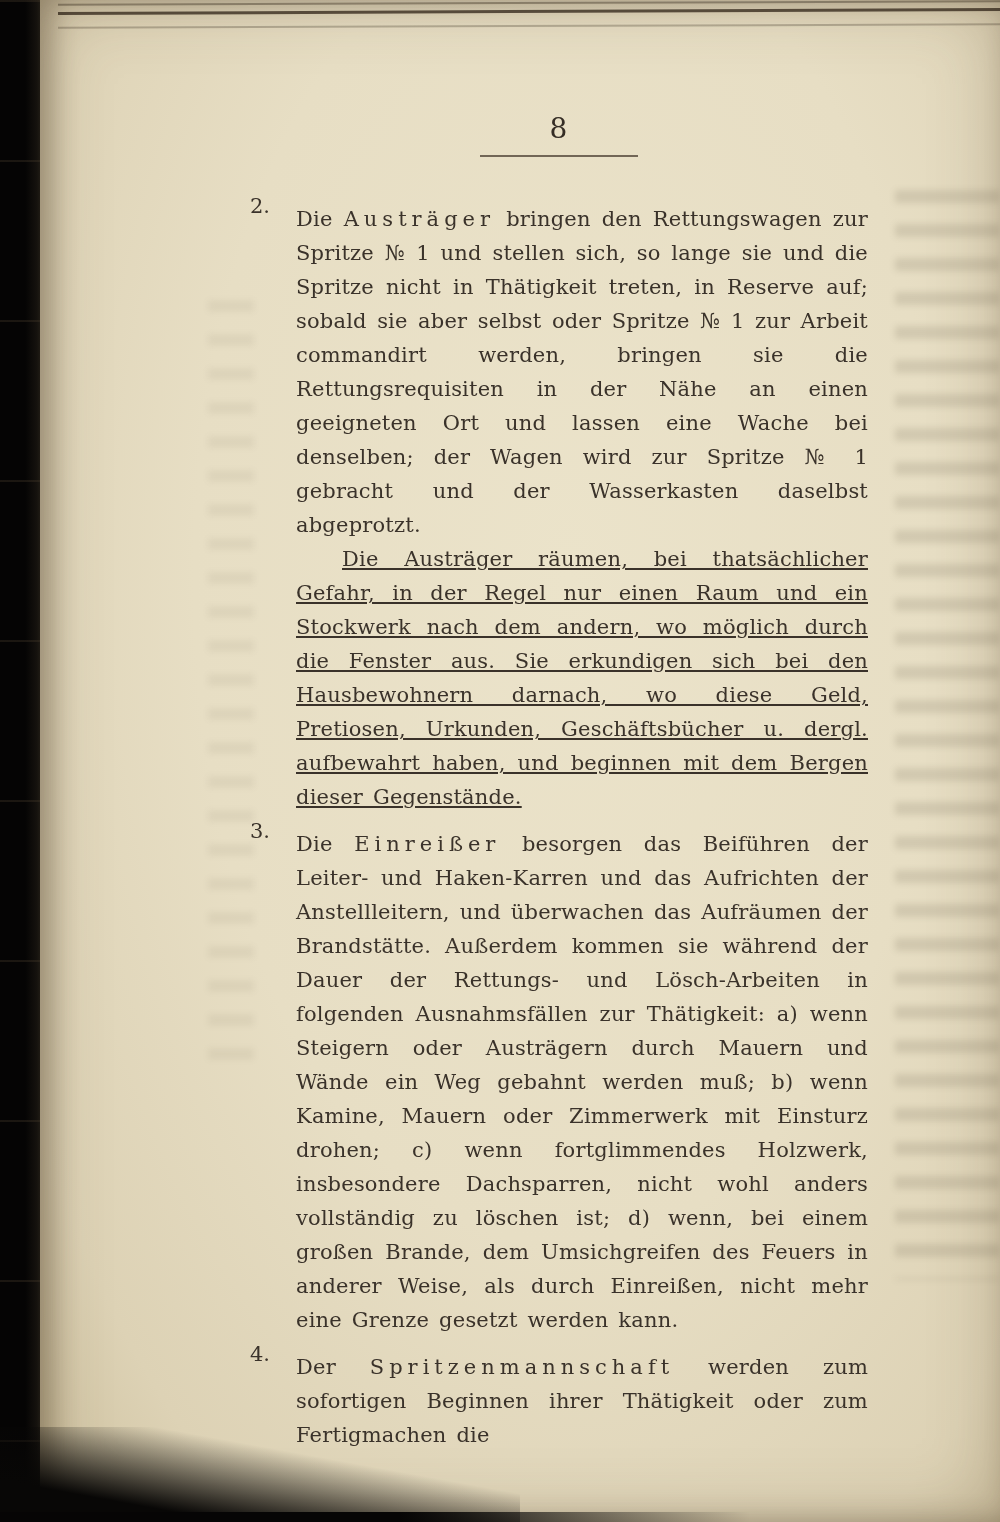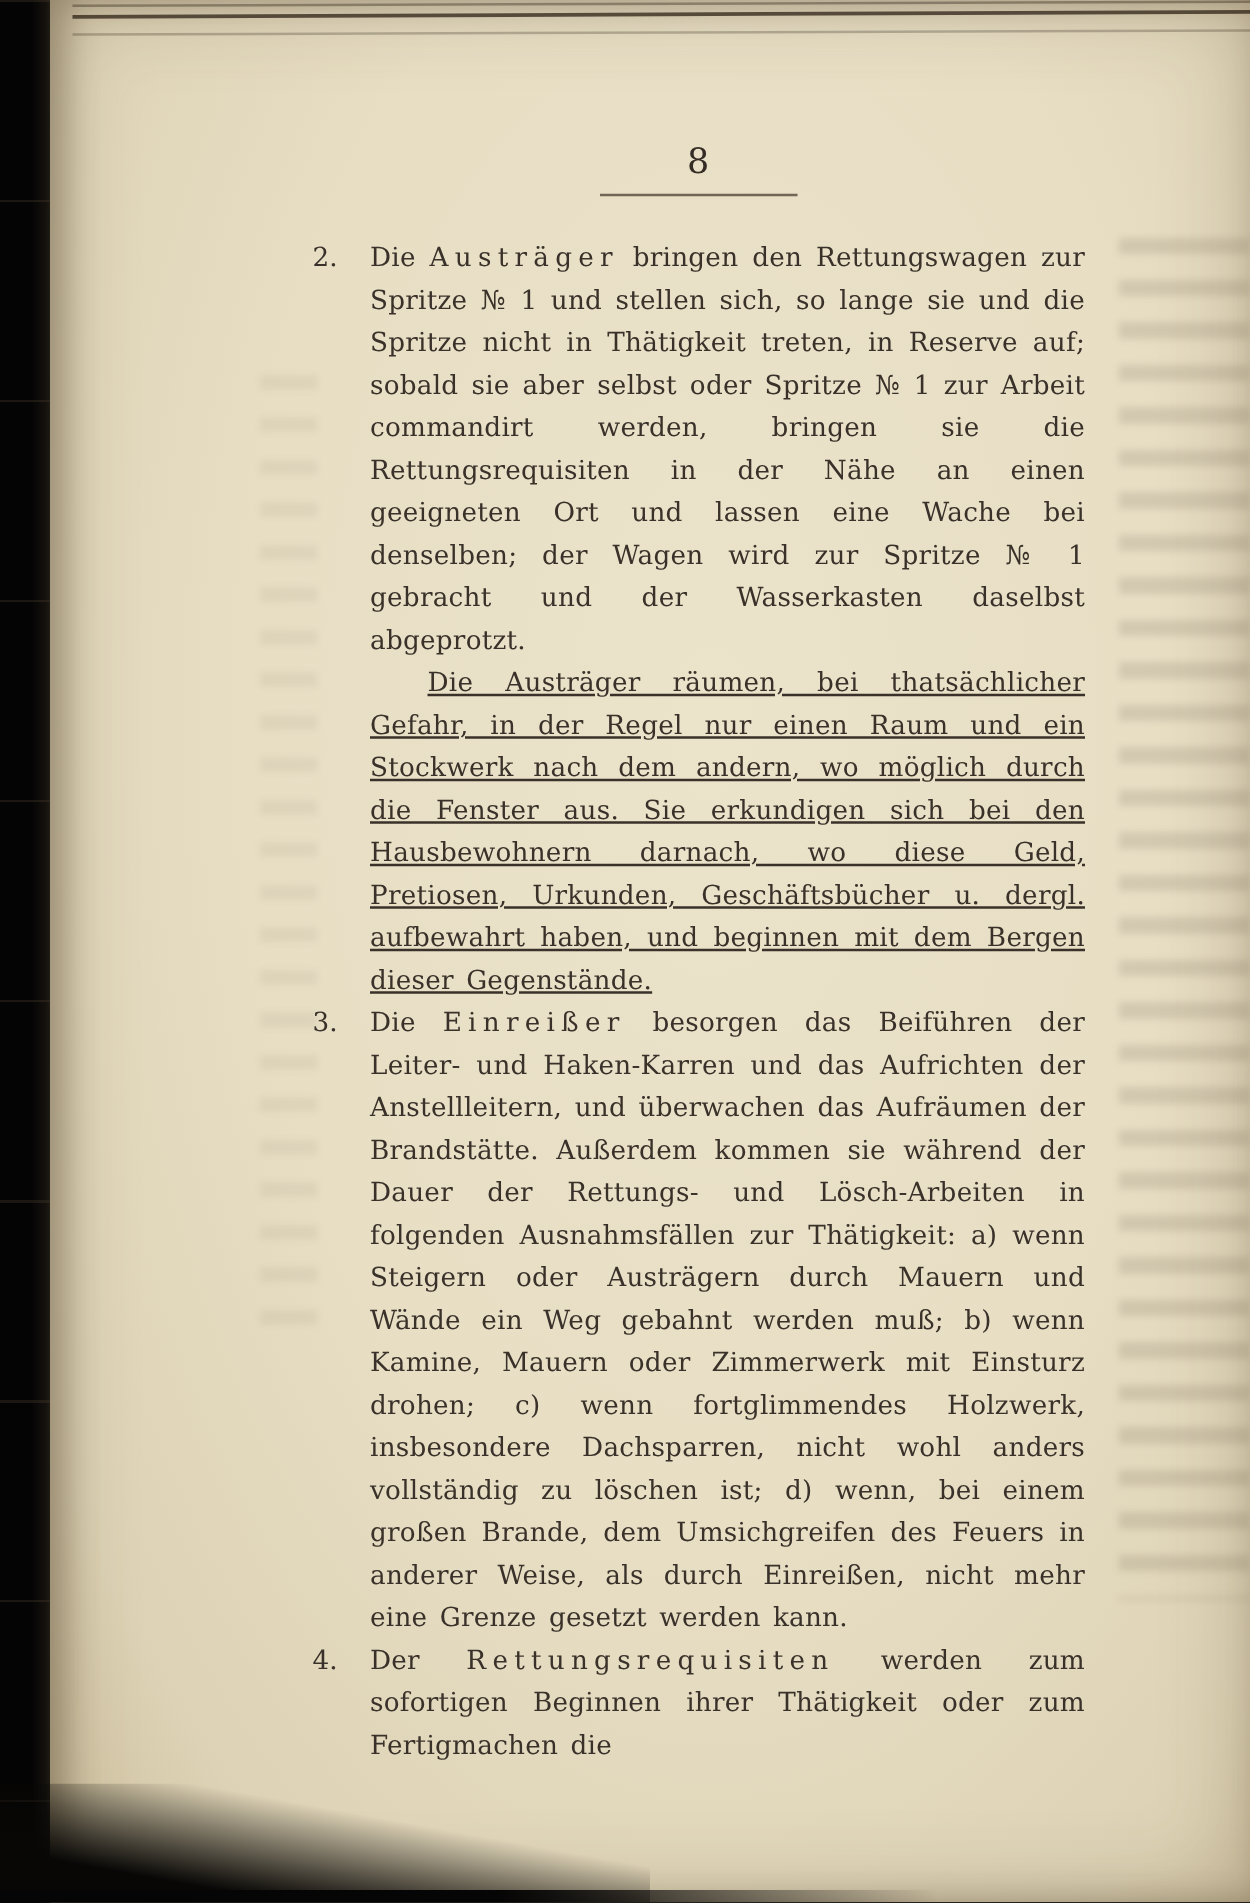--- a/index.html
+++ b/index.html
@@ -51,21 +51,21 @@
   .pagenum{
     text-align:center;font-size:28px;letter-spacing:1px;color:#352d25;
   }
   .rule{
     width:158px;height:2px;background:rgba(62,50,38,.7);margin:10px auto 32px auto;
   }
   .item{display:flex;}
   .marker{
     flex:0 0 46px;font-size:21px;line-height:34px;color:#3a322a;
   }
-  .body{flex:1;min-width:0;}
+  .body{flex:1;min-width:0;margin-top:13px;}
   .para{
     margin:0;font-size:21px;line-height:34px;text-align:justify;
     word-spacing:3px;letter-spacing:.2px;
   }
   .para.indent{text-indent:46px;text-decoration:underline;}
   .emph{letter-spacing:5px;}
 </style>
 </head>
 <body>
 
@@ -95,21 +95,21 @@
       <div class="item">
         <span class="marker">3.</span>
         <div class="body">
           <p class="para"><span>Die </span><span class="emph">Einreißer</span><span> besorgen das Beiführen der Leiter- und Haken-Karren und das Aufrichten der Anstellleitern, und überwachen das Aufräumen der Brandstätte. Außerdem kommen sie während der Dauer der Rettungs- und Lösch-Arbeiten in folgenden Ausnahmsfällen zur Thätigkeit: a) wenn Steigern oder Austrägern durch Mauern und Wände ein Weg gebahnt werden muß; b) wenn Kamine, Mauern oder Zimmerwerk mit Einsturz drohen; c) wenn fortglimmendes Holzwerk, insbesondere Dachsparren, nicht wohl anders vollständig zu löschen ist; d) wenn, bei einem großen Brande, dem Umsichgreifen des Feuers in anderer Weise, als durch Einreißen, nicht mehr eine Grenze gesetzt werden kann.</span></p>
         </div>
       </div>
 
       <div class="item">
         <span class="marker">4.</span>
         <div class="body">
-          <p class="para"><span>Der </span><span class="emph">Rettungsrequisiten</span><span> werden zum sofortigen Beginnen ihrer Thätigkeit oder zum Fertigmachen die</span></p>
+          <p class="para"><span>Der </span><span class="emph">Spritzenmannschaft</span><span> werden zum sofortigen Beginnen ihrer Thätigkeit oder zum Fertigmachen die</span></p>
         </div>
       </div>
     </div>
   </div>
 
   <div class="bottom-dark"></div>
   <div class="bottom-strip"></div>
 </div>
 
 </body></html>

